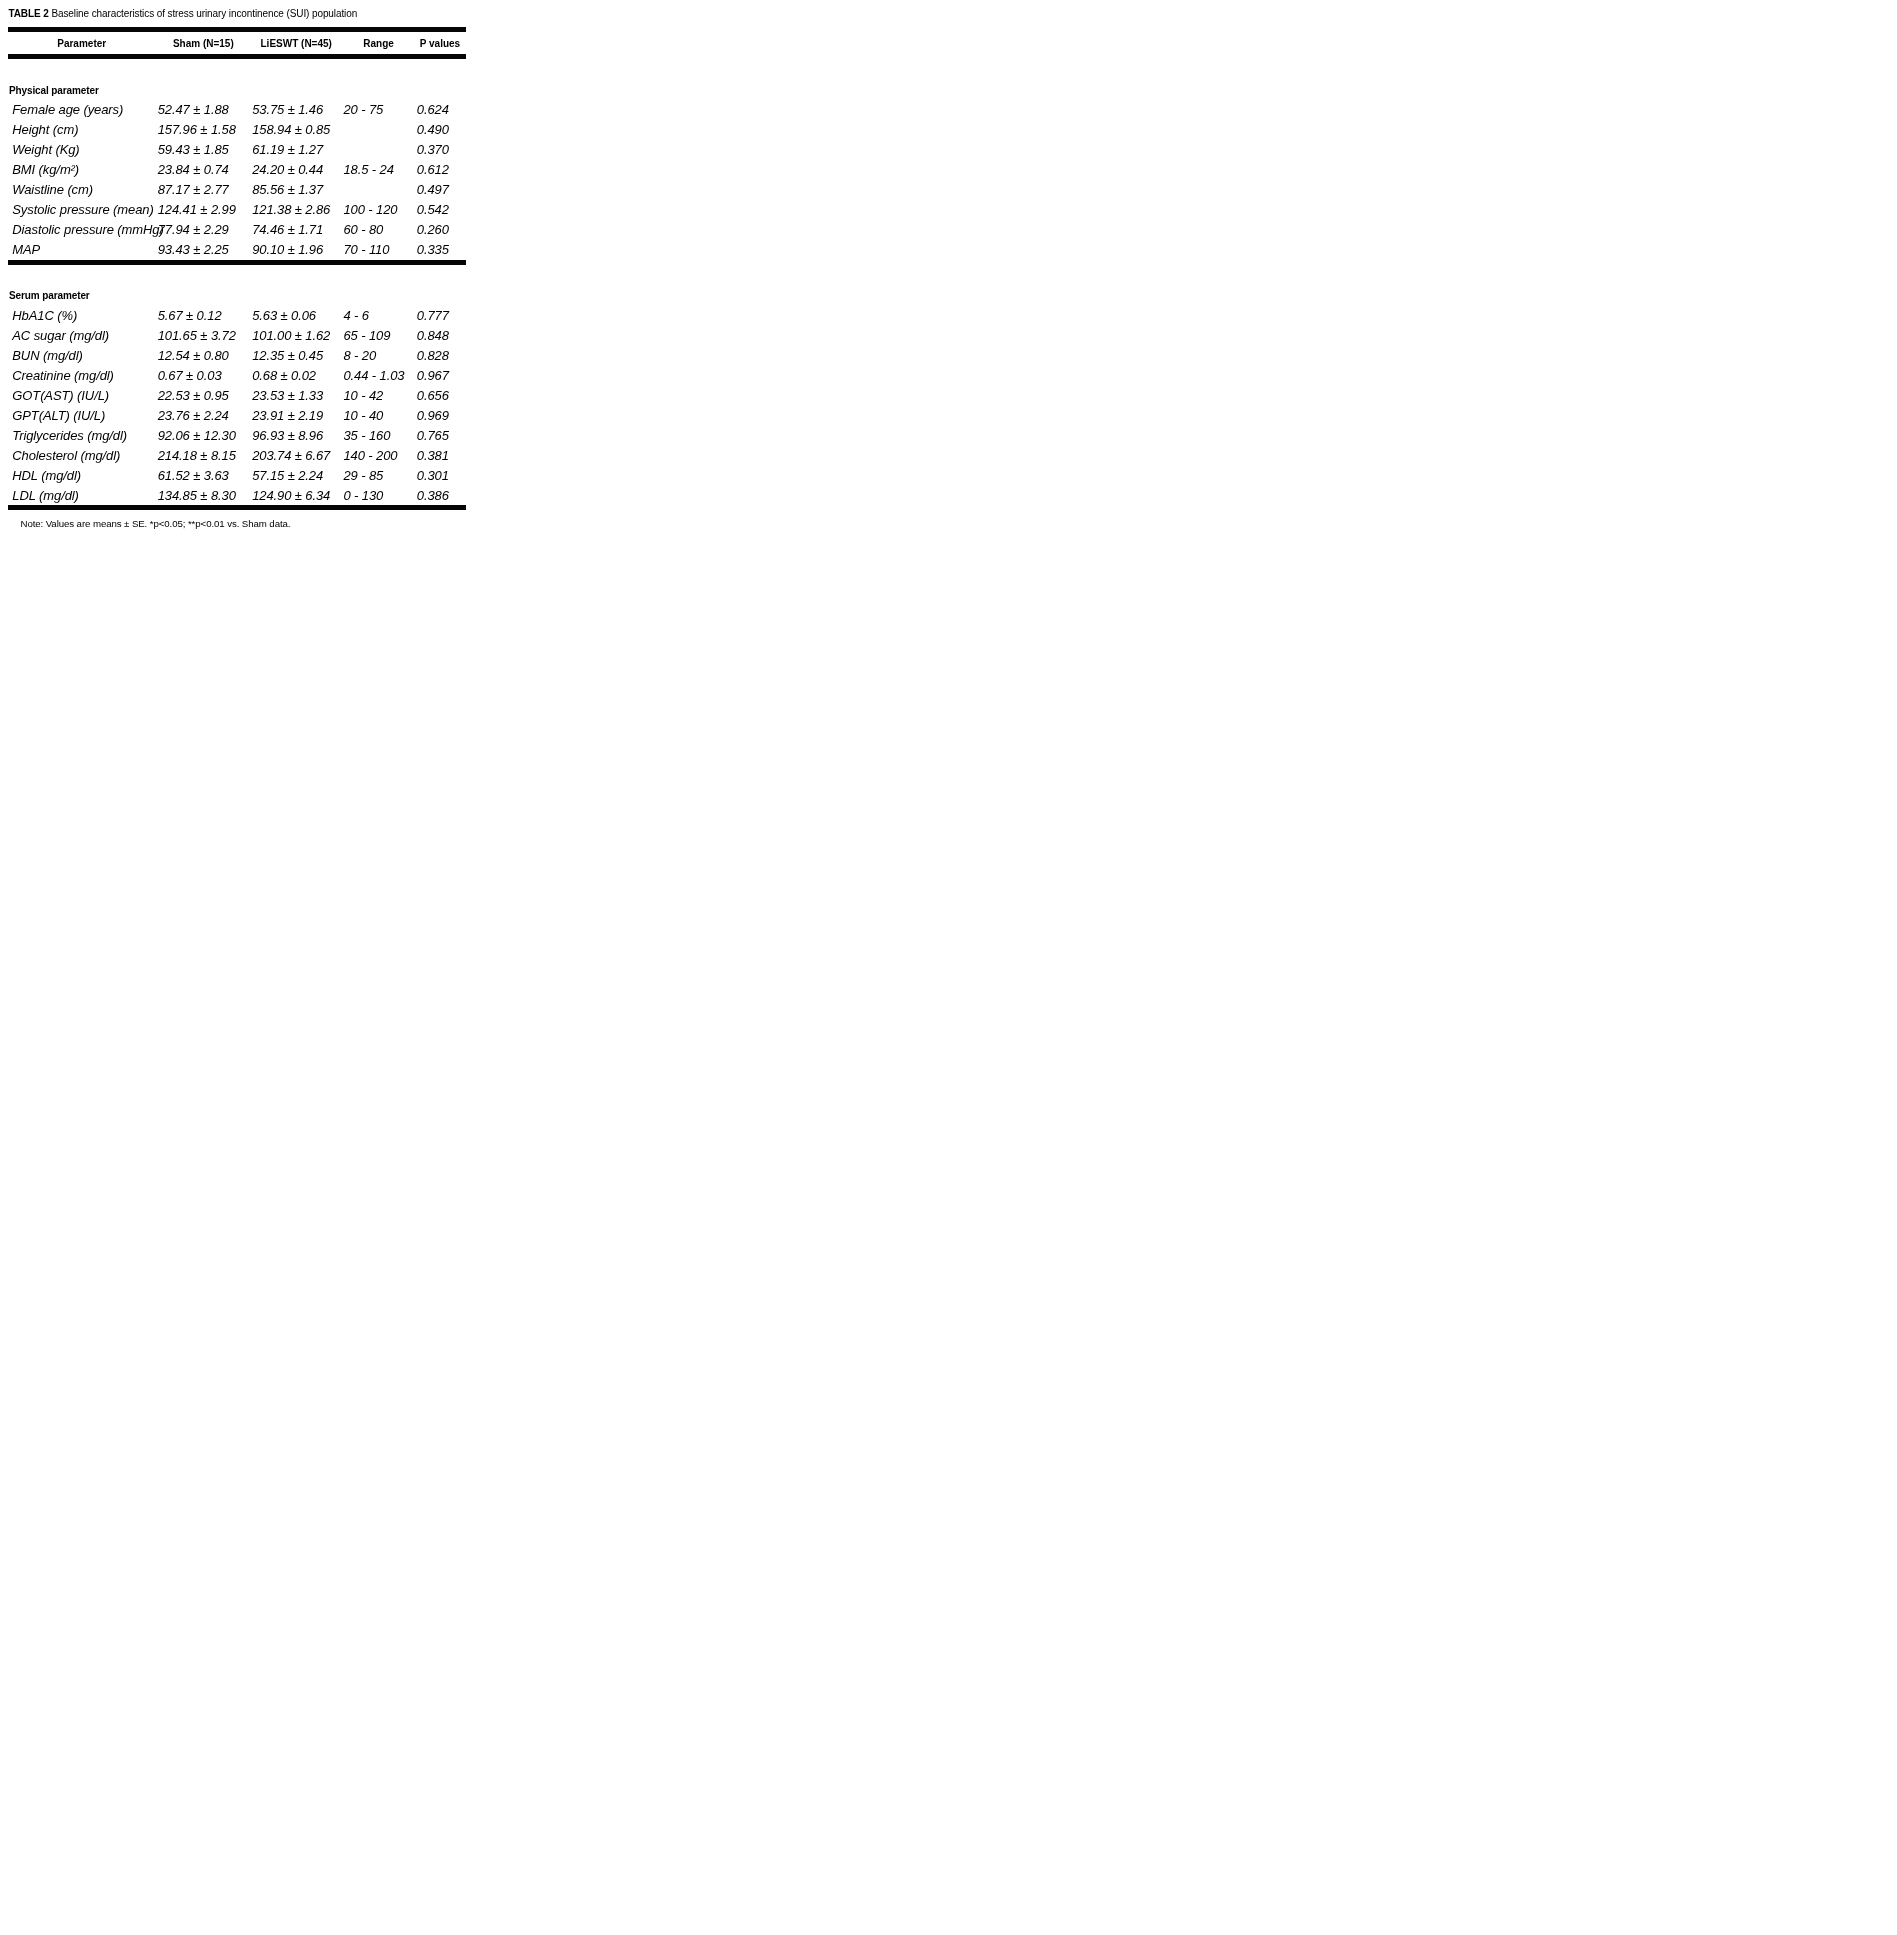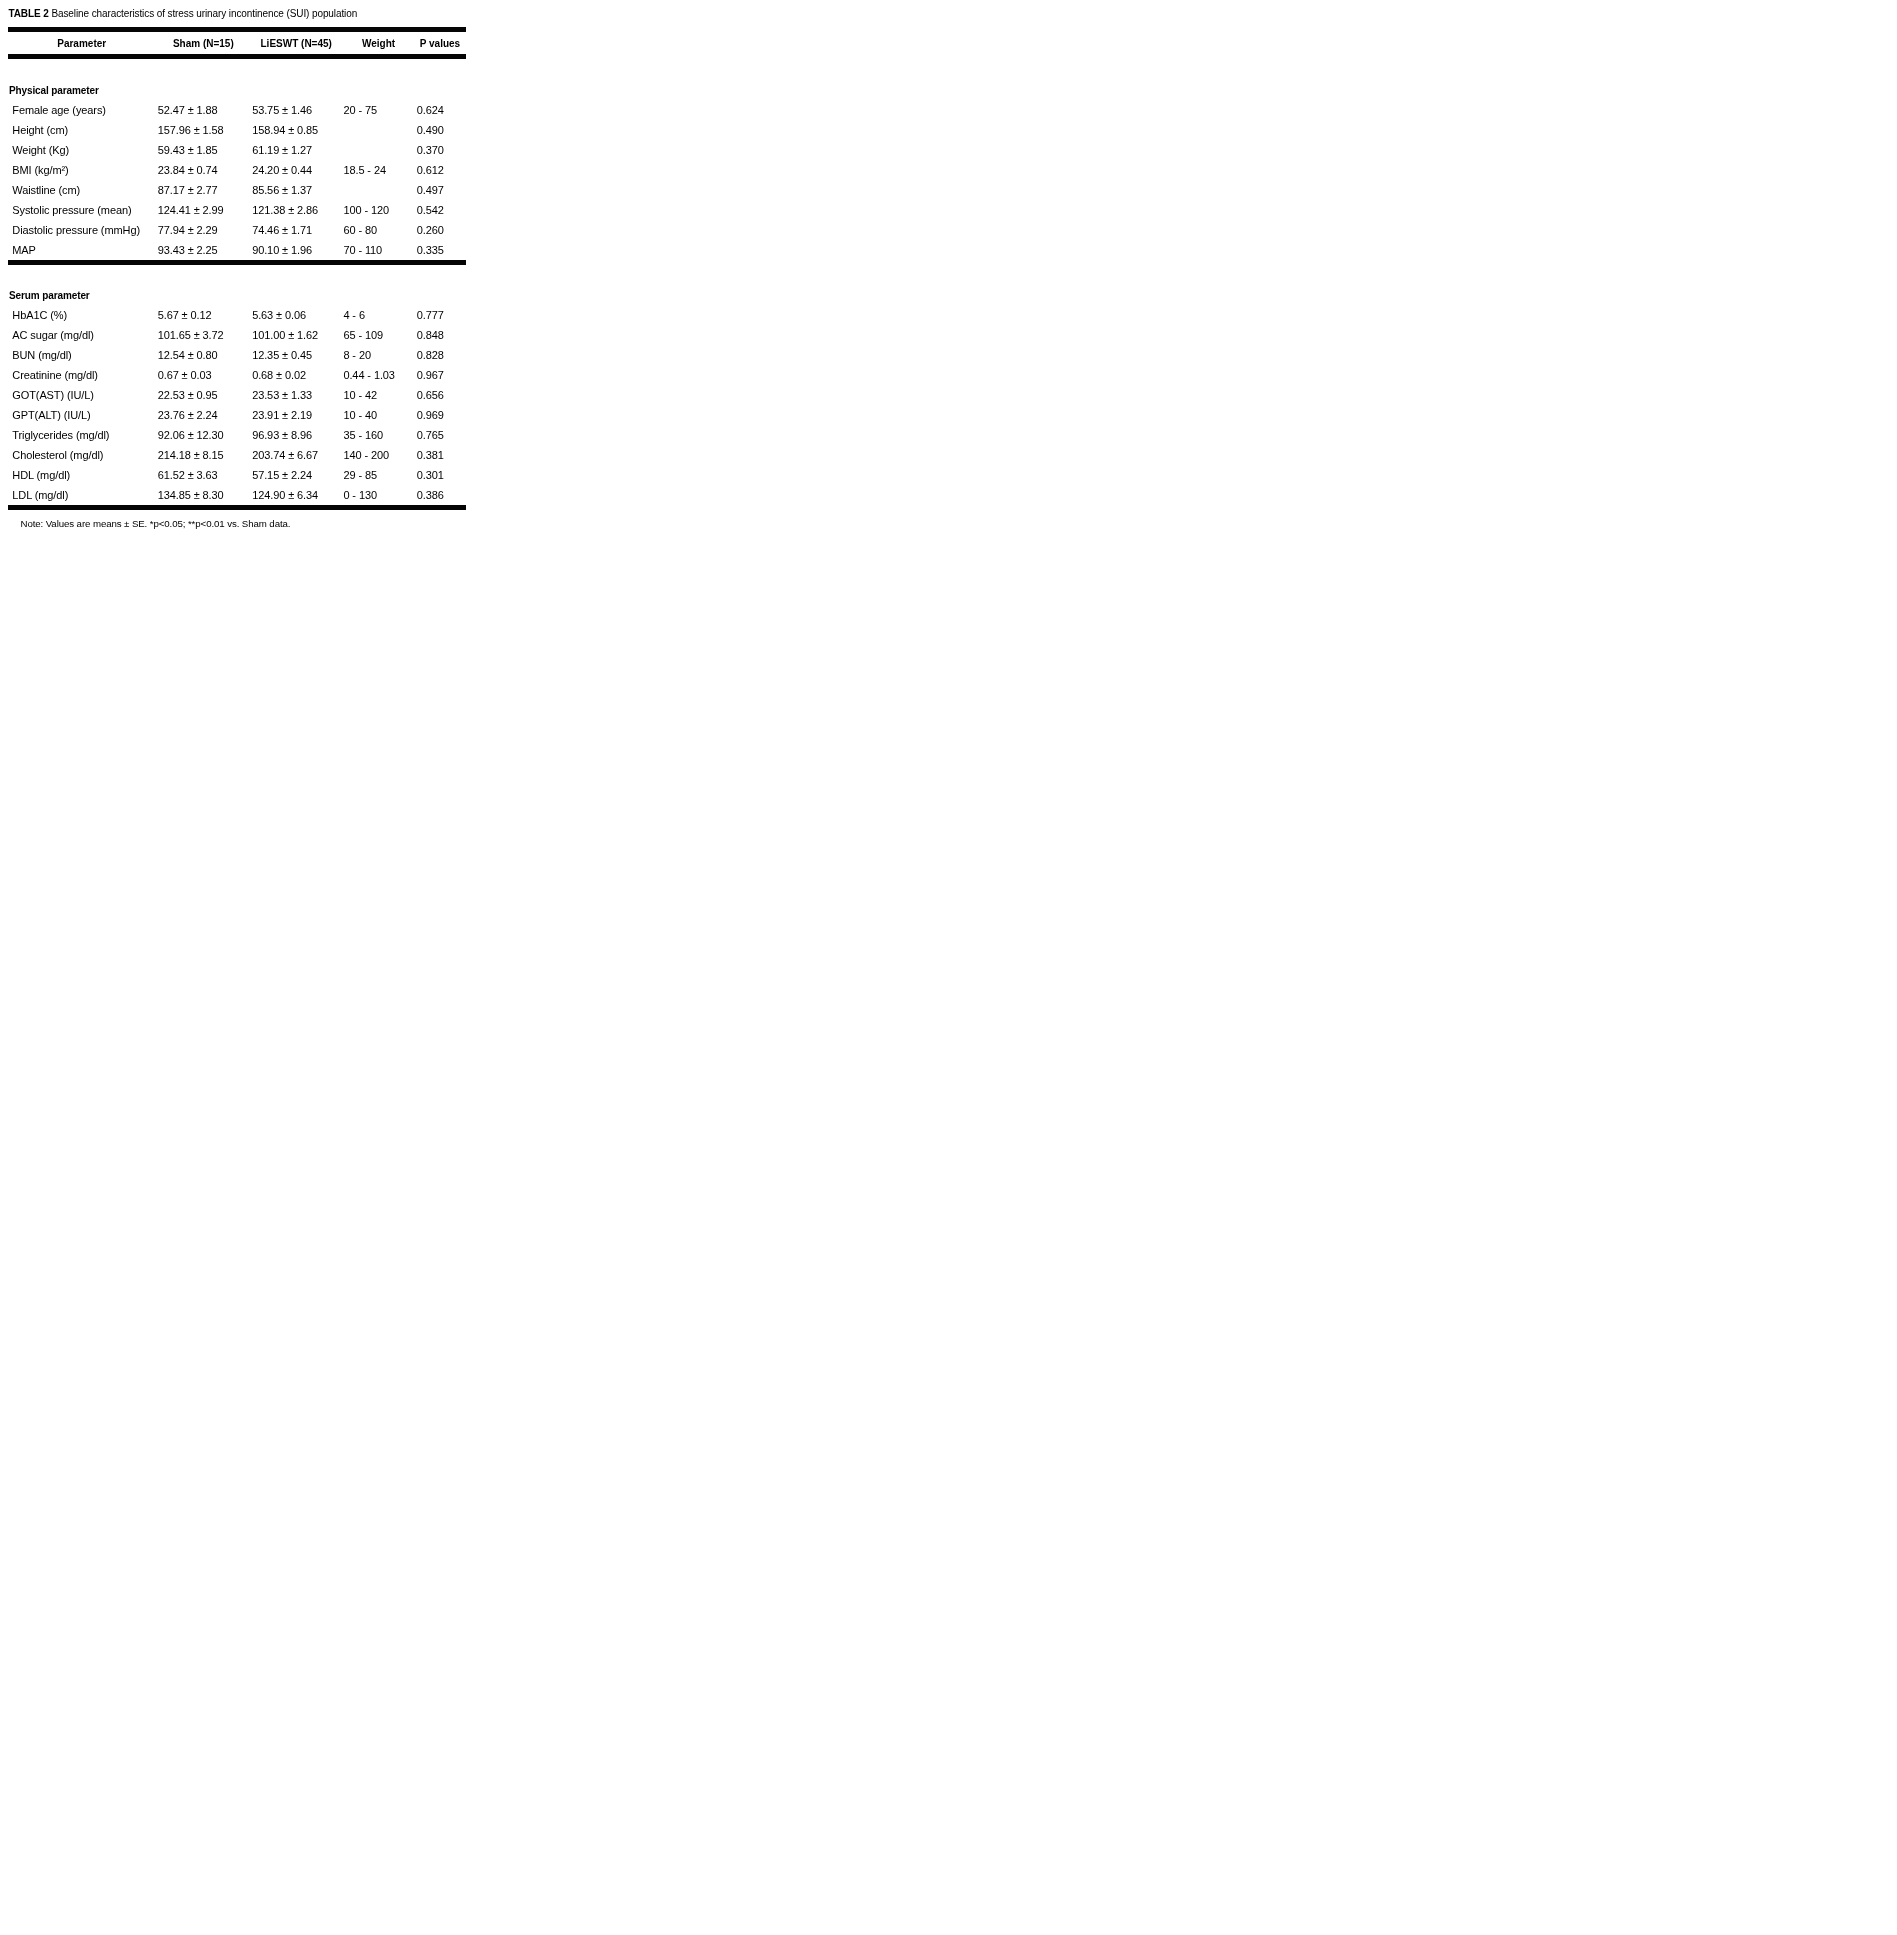--- a/index.html
+++ b/index.html
@@ -41,23 +41,24 @@
   }
   .header-row .cell:first-child { padding-left: 1.2px; }
   .section-head {
     font-weight: 700;
     font-size: 10px;
     padding: 5.8px 0 3.9px 1.2px;
     letter-spacing: -0.1px;
     margin-top: 20px;
   }
   .data-row {
-    font-size: 11px;
+    font-size: 13px;
     min-height: 20px;
     letter-spacing: -0.1px;
+    font-style: italic;
   }
   .data-row .param { padding-left: 4.6px; }
   .cell { padding-right: 3.1px; white-space: nowrap; overflow: visible; }
   .notes {
     margin-top: 5.4px;
     font-size: 9.7px;
     line-height: 1.55;
     letter-spacing: -0.1px;
     margin-left: 12px;
   }
@@ -71,21 +72,21 @@
   <div class="title">
     <span class="title-bold">TABLE 2</span><span> Baseline characteristics of stress urinary incontinence (SUI) population</span>
   </div>
 
   <div class="rule"></div>
 
   <div class="grid header-row">
     <div class="cell">Parameter</div>
     <div class="cell">Sham (N=15)</div>
     <div class="cell">LiESWT (N=45)</div>
-    <div class="cell">Weight</div>
+    <div class="cell">Range</div>
     <div class="cell">P values</div>
   </div>
 
   <div class="rule"></div>
 
   <div class="section-head">Physical parameter</div>
 
   <div class="grid data-row">
     <div class="cell param">Female age (years)</div>
     <div class="cell">52.47 ± 1.88</div>

